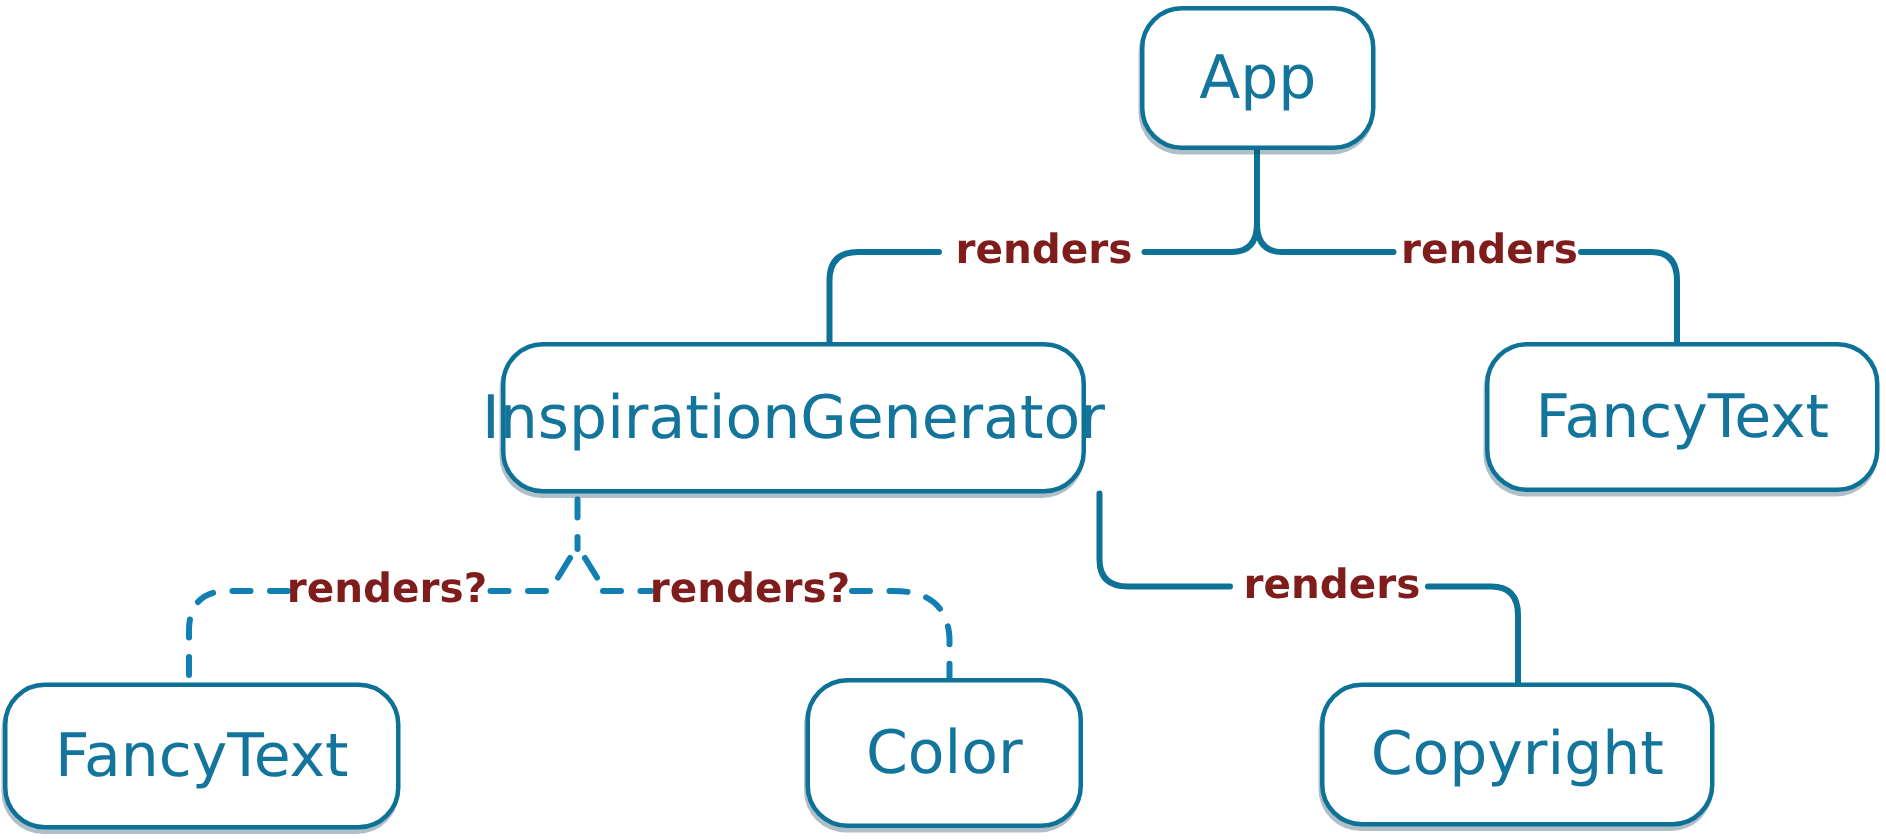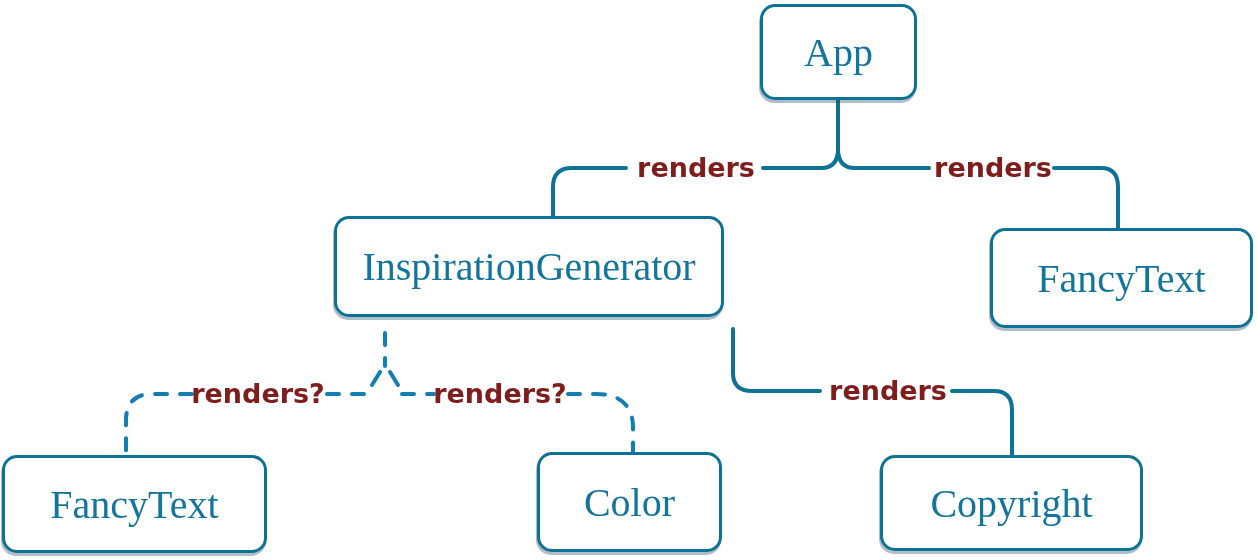--- a/index.html
+++ b/index.html
@@ -24,43 +24,42 @@
     top: 0;
     width: 1257px;
     height: 560px;
     pointer-events: none;
   }
   .node {
     position: absolute;
     box-sizing: border-box;
     background: #ffffff;
     border: 3px solid #0D7296;
-    border-radius: 15px;
+    border-radius: 28px;
     box-shadow: -1px 3px 0 rgba(26, 70, 95, 0.35);
     display: flex;
     align-items: center;
     justify-content: center;
     color: #13749C;
     font-size: 40px;
     font-weight: 500;
     letter-spacing: 0px;
     white-space: nowrap;
-    font-family: Liberation Serif, serif;
   }
   .edge-label {
     position: absolute;
     transform: translate(-50%, -50%);
     color: #7f1d1d;
     font-size: 27px;
     font-weight: 600;
     white-space: nowrap;
   }
   
   .node-app        { left: 760px; top: 4px;   width: 157px; height: 96px;  }
-  .node-ig         { left: 334px; top: 216px; width: 390px; height: 101px; }
+  .node-ig         { left: 334px; top: 228px; width: 390px; height: 101px; }
   .node-ft-top     { left: 990px; top: 228px; width: 263px; height: 100px; }
   .node-ft-bottom  { left: 2px;   top: 455px; width: 265px; height: 98px;  }
   .node-color      { left: 537px; top: 452px; width: 185px; height: 100px; }
   .node-copyright  { left: 880px; top: 455px; width: 263px; height: 96px;  }
   
   .label-app-ig        { left: 696px;  top: 167px; }
   .label-app-ft        { left: 993px;  top: 167px; }
   .label-ig-copyright  { left: 888px;  top: 390px; }
   .label-ig-ft         { left: 258px;  top: 393px; }
   .label-ig-color      { left: 500px;  top: 393px; }

